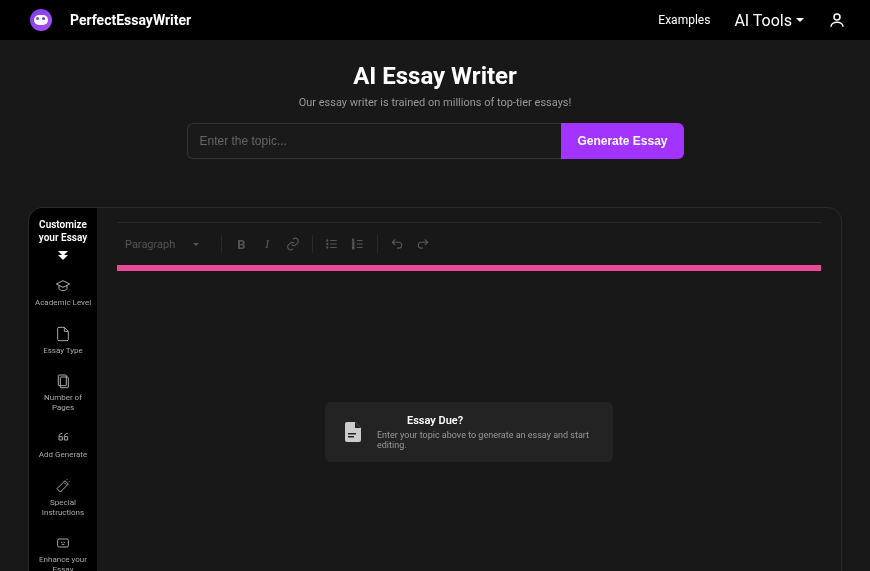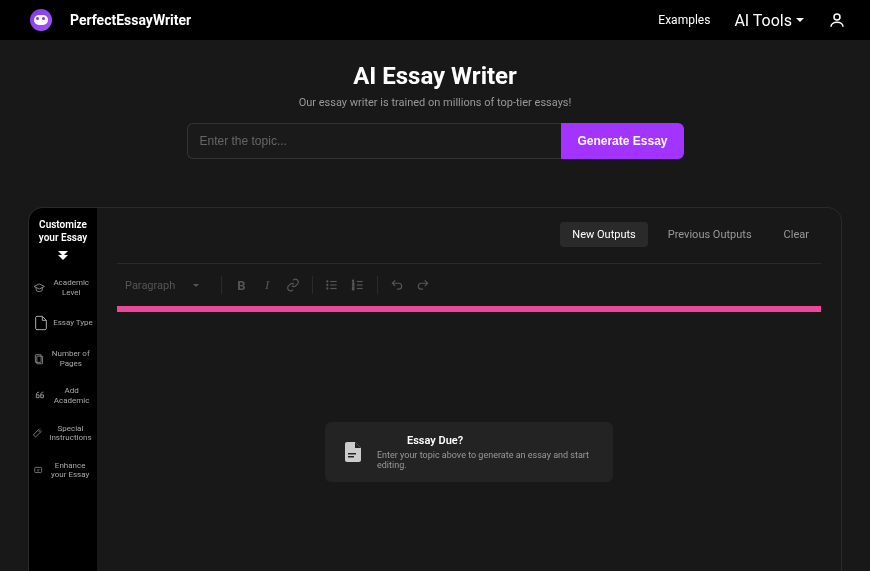--- a/index.html
+++ b/index.html
@@ -161,20 +161,21 @@
     }
     .chev {
       width: 0; height: 0;
       border-left: 5px solid transparent;
       border-right: 5px solid transparent;
       border-top: 5px solid #fff;
       margin-top: -1px;
     }
     .sidebar-item {
       display: flex;
+      flex-direction: column;
       align-items: center;
       gap: 4px;
       cursor: pointer;
       padding: 6px 0;
     }
     .sidebar-item .icon {
       width: 16px;
       height: 16px;
       color: #aaa;
     }
@@ -349,45 +350,40 @@
         <rect x="5" y="3" width="12" height="16" rx="1"></rect>
           <rect x="8" y="6" width="12" height="16" rx="1"></rect>
       </svg>
       <div class="label">Number of Pages</div>
     </div>
 
     <div class="sidebar-item">
       <svg class="icon" viewBox="0 0 24 24" fill="none" stroke="currentColor" stroke-width="1.5">
         <path d="M6 10c0-3 2-5 5-5M6 10v5h5v-5zM14 10c0-3 2-5 5-5M14 10v5h5v-5z"></path>
       </svg>
-      <div class="label">Add Academic</div>
+      <div class="label">Add Generate</div>
     </div>
 
     <div class="sidebar-item">
       <svg class="icon" viewBox="0 0 24 24" fill="none" stroke="currentColor" stroke-width="1.5">
         <path d="M15 4l5 5L8 21l-5-5zM18 2l1 1M21 5l1 1M14 7l3 3"></path>
       </svg>
       <div class="label">Special Instructions</div>
     </div>
 
     <div class="sidebar-item">
       <svg class="icon" viewBox="0 0 24 24" fill="none" stroke="currentColor" stroke-width="1.5">
         <rect x="4" y="6" width="16" height="12" rx="2"></rect>
           <path d="M9 11h2M13 11h2M10 14h4"></path>
       </svg>
       <div class="label">Enhance your Essay</div>
     </div>
   </div>
 
   <div class="main">
-    <div class="tabs-row">
-      <div class="tab active">New Outputs</div>
-      <div class="tab">Previous Outputs</div>
-      <div class="tab">Clear</div>
-    </div>
     <div class="divider"></div>
 
     <div class="toolbar">
       <div class="para-select">
         <span>Paragraph</span>
         <span class="para-caret"></span>
       </div>
       <div class="tb-sep"></div>
       <div class="tb-btn" style="font-weight:700;">B</div>
       <div class="tb-btn" style="font-style:italic;font-family:serif;">I</div>

